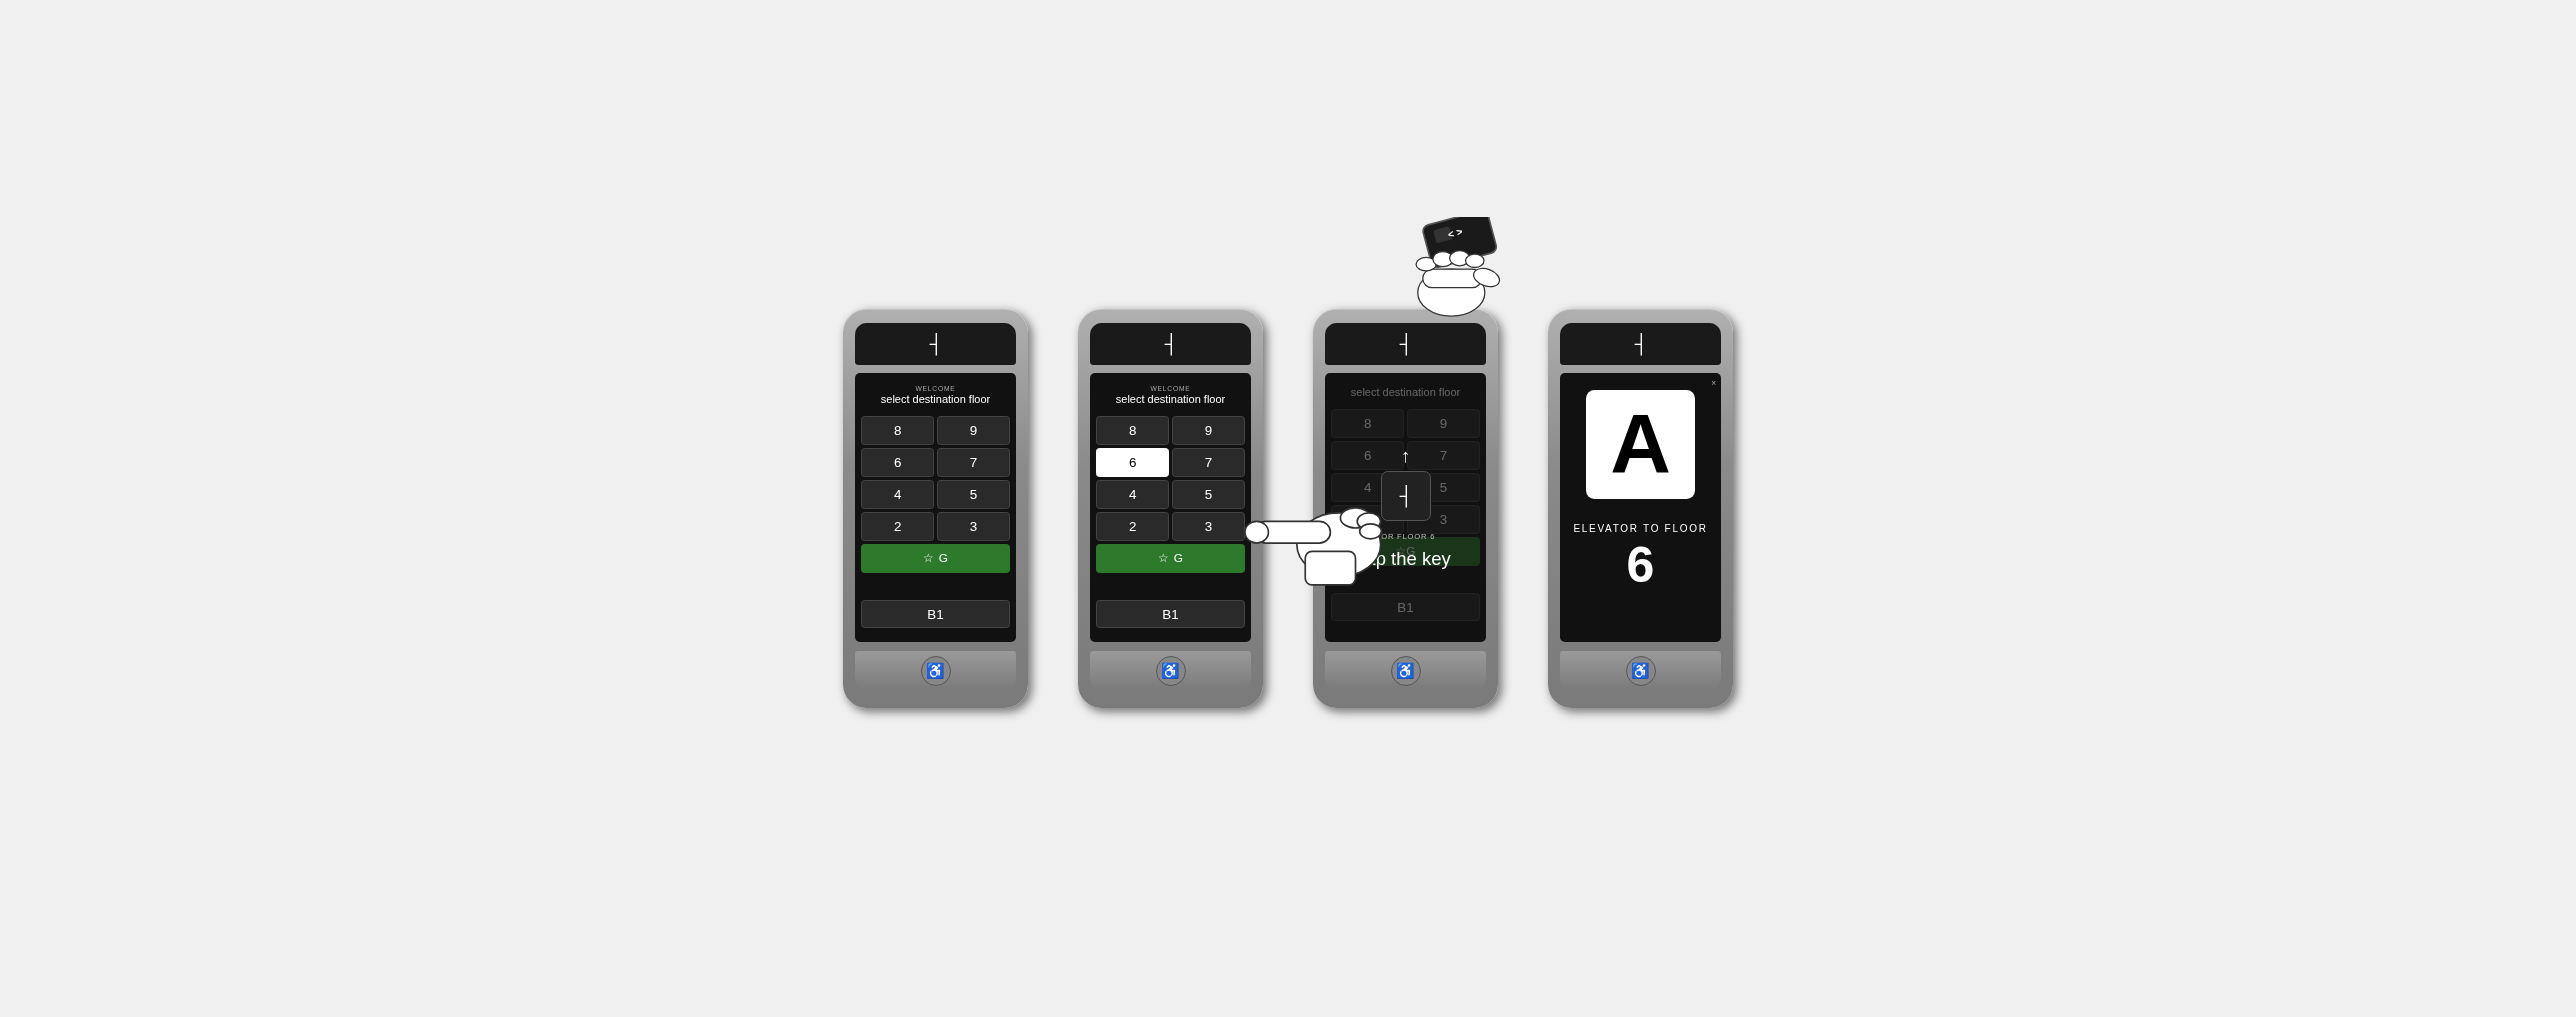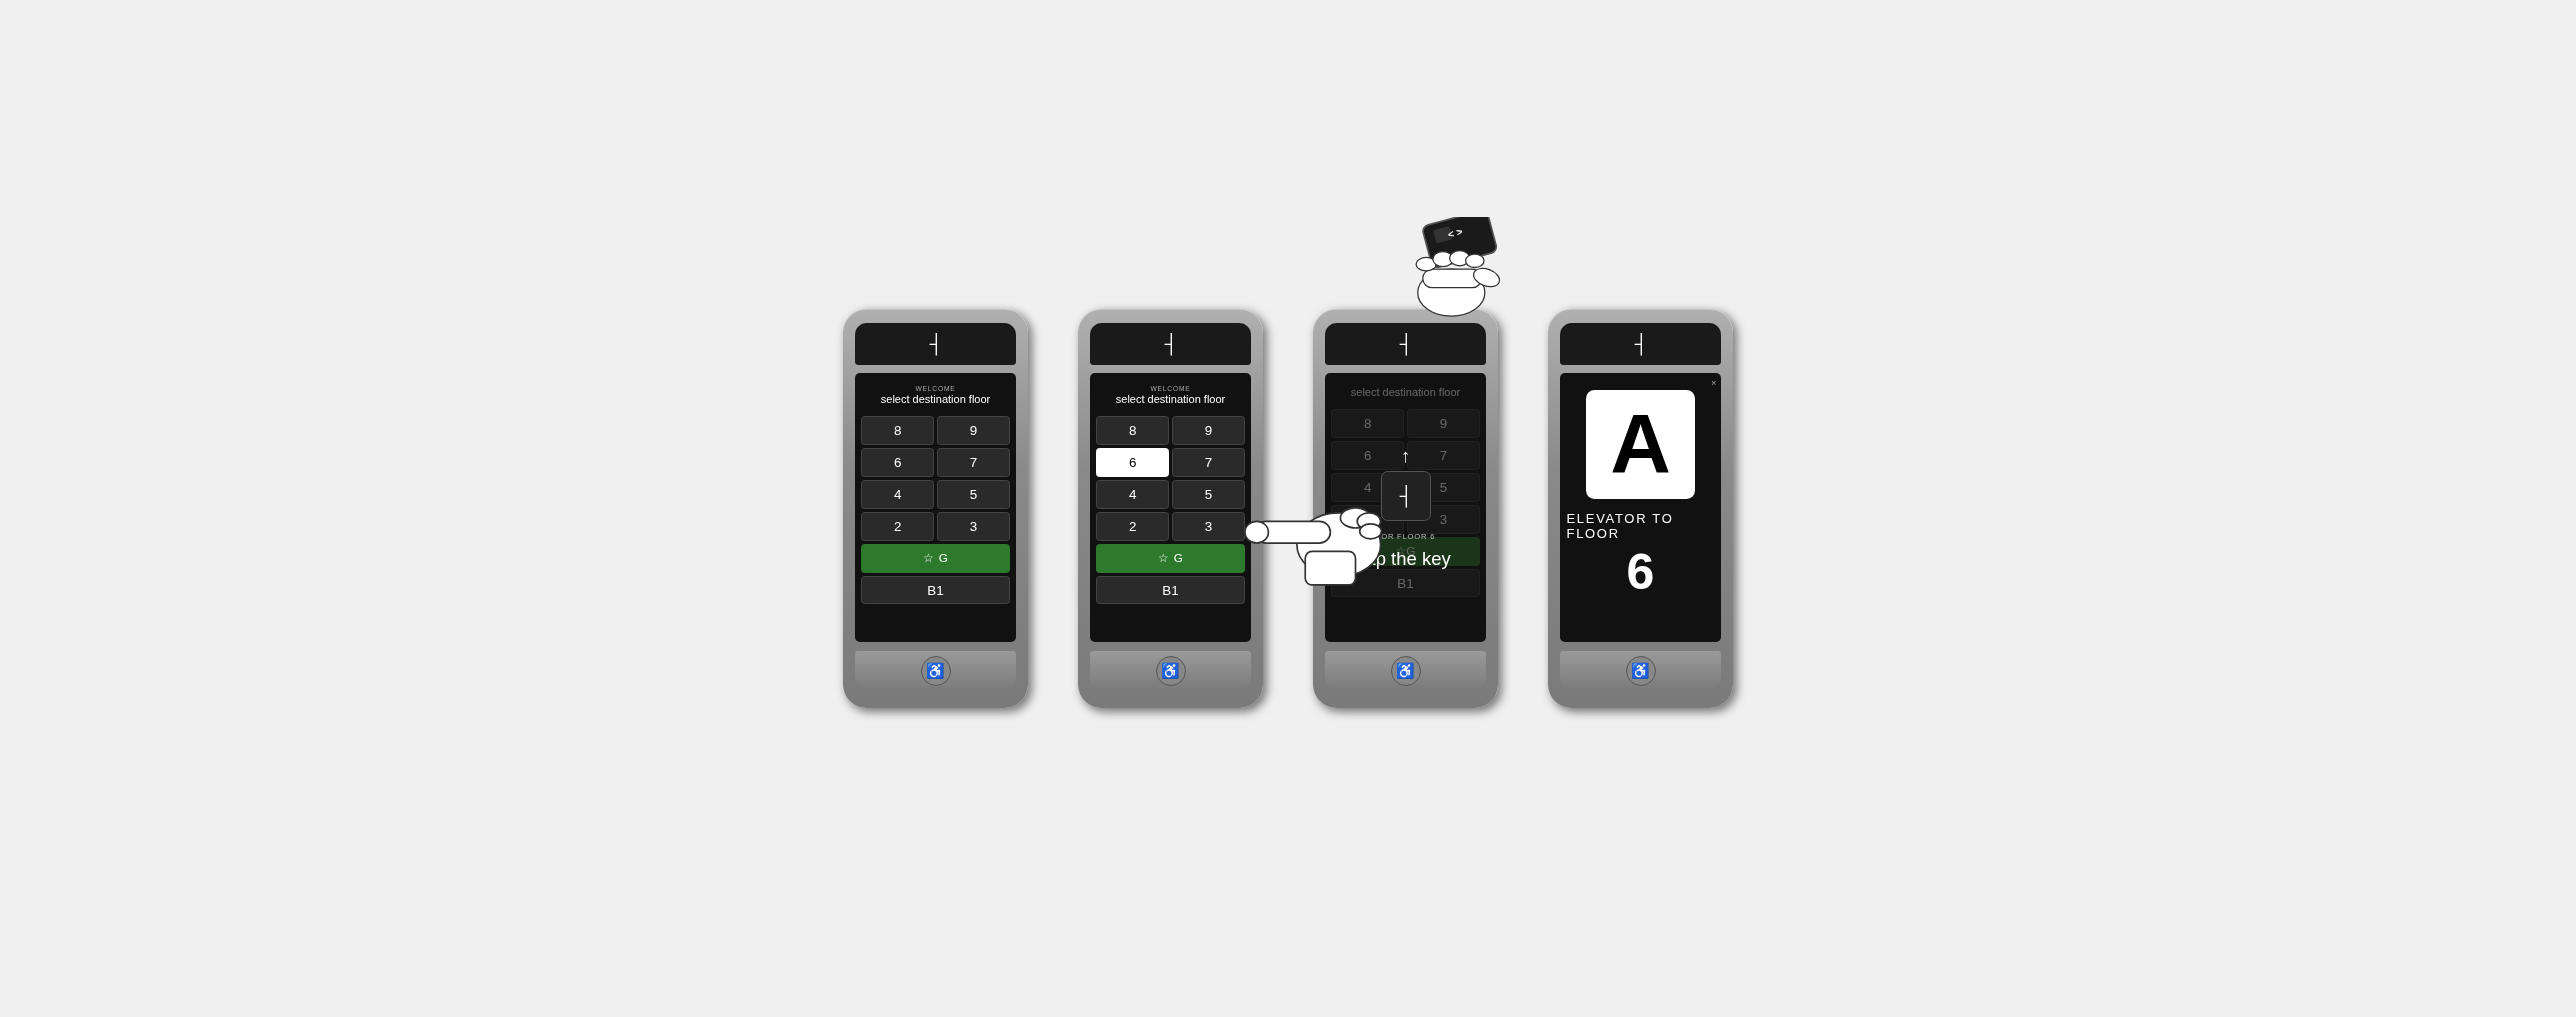--- a/index.html
+++ b/index.html
@@ -120,20 +120,21 @@
       background: #2d7a2d;
       color: white;
       border-color: #2d7a2d;
       grid-column: 1 / -1;
       font-size: 11.8px;
       gap: 5px;
     }
 
     .floor-btn.full-width {
       grid-column: 1 / -1;
+      margin-top: 24px;
     }
 
     
     .device-bottom {
       background: linear-gradient(180deg, #9a9a9a, #7a7a7a);
       border-radius: 3.4px 3.4px 13.4px 13.4px;
       width: 100%;
       height: 40px;
       display: flex;
       align-items: center;
@@ -189,24 +190,24 @@
 
     .elevator-letter {
       font-size: 84px;
       font-weight: 700;
       color: black;
       line-height: 1;
     }
 
     .elevator-to-floor-label {
       color: white;
-      font-size: 13px;
+      font-size: 10px;
       letter-spacing: 1.7px;
       text-transform: uppercase;
-      margin-top: 5px;
+      margin-top: 17px;
     }
 
     .elevator-floor-number {
       color: white;
       font-size: 50px;
       font-weight: 600;
       line-height: 1;
     }
 
     .close-btn {

